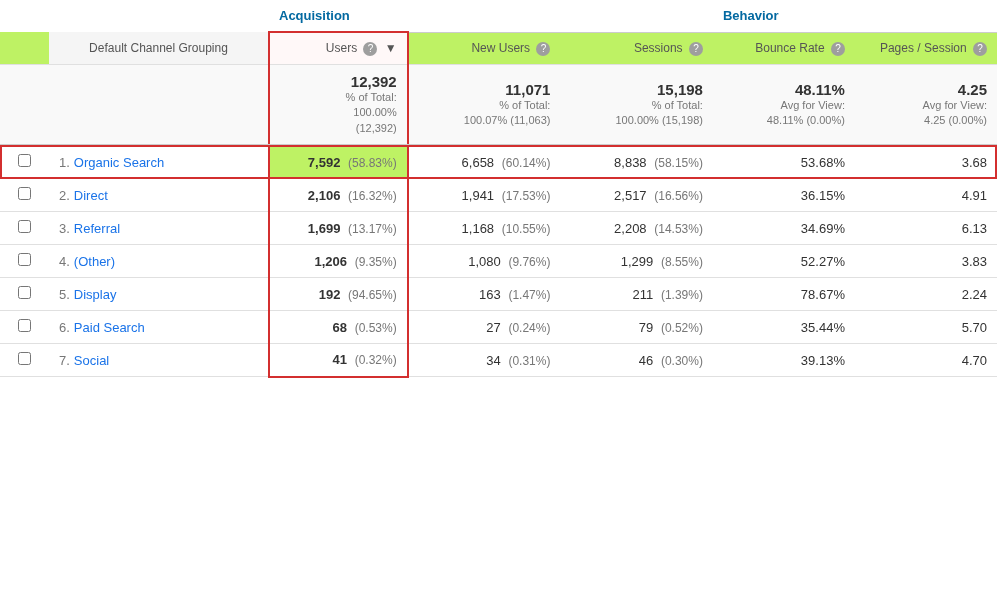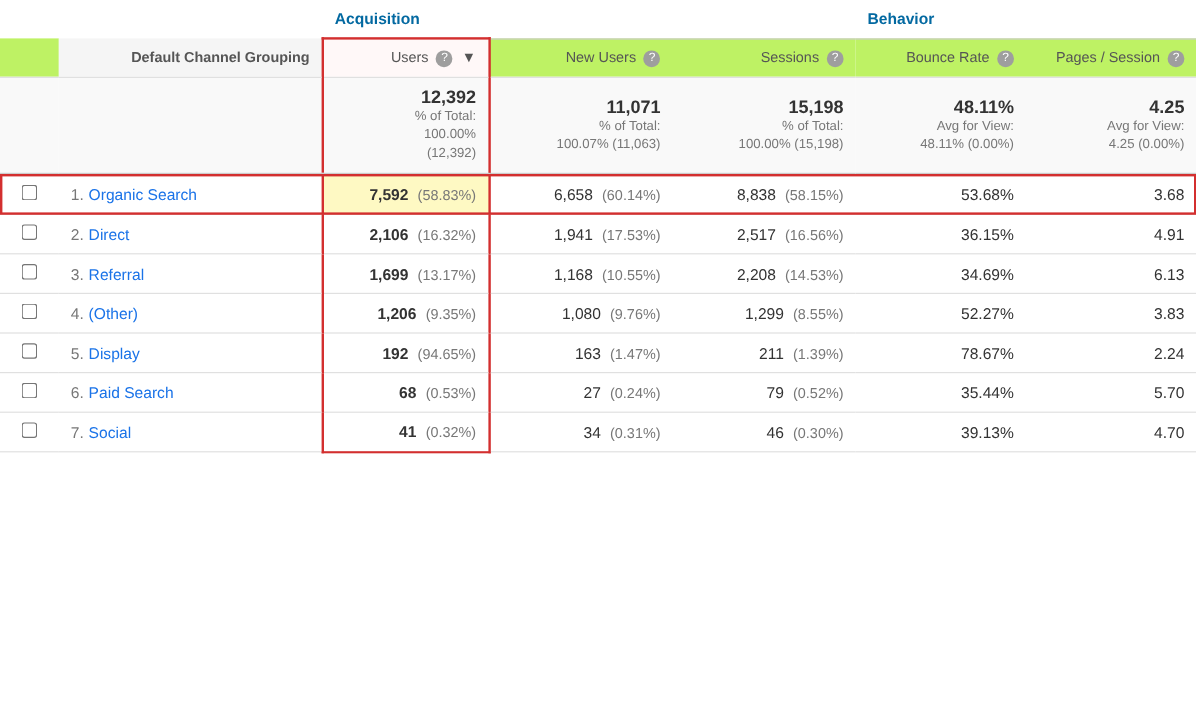--- a/index.html
+++ b/index.html
@@ -122,21 +122,21 @@
         <th colspan="3" style="text-align:left; padding-left:10px; border-bottom: 1px solid #ccc;">
           <span>Acquisition</span>
         </th>
         <th colspan="2" style="text-align:left; padding-left:10px; border-bottom: 1px solid #ccc;">
           <span>Behavior</span>
         </th>
       </tr>
 
       <tr>
         <th></th>
-        <th style="text-align:right; background:#f5f5f5;font-weight:bold;">
+        <th style="text-align:center; background:#f5f5f5;">
           <span>Default Channel Grouping</span>
         </th>
 
         <th style="border: 2px solid #d32f2f; border-bottom: 1px solid #e0e0e0; background:#fff8f8;">
           <span>Users</span>
           <span class="help-icon">?</span>
           <span class="sort-icon">▼</span>
         </th>
         <th>
           <span>New Users</span>
@@ -178,21 +178,21 @@
         <td>
           <span class="total-main">4.25</span>
           <span class="total-sub">Avg for View:<br>4.25 (0.00%)</span>
         </td>
       </tr>
     </thead>
     <tbody id="data-rows">
     <tr class="data-row" style="outline: rgb(211, 47, 47) solid 2px; outline-offset: -2px;">
           <td style="text-align: center;"><input type="checkbox" style=""></td>
           <td style="text-align: left;"><span class="row-num">1.</span><a class="channel-link">Organic Search</a></td>
-          <td style="border-left: 2px solid rgb(211, 47, 47); border-right: 2px solid rgb(211, 47, 47); background: #fef9c3;"><span class="bold-val">7,592</span> <span class="pct">(58.83%)</span></td>
+          <td style="border-left: 2px solid rgb(211, 47, 47); border-right: 2px solid rgb(211, 47, 47); background: #bef264;"><span class="bold-val">7,592</span> <span class="pct">(58.83%)</span></td>
           <td>6,658 <span class="pct">(60.14%)</span></td>
           <td>8,838 <span class="pct">(58.15%)</span></td>
           <td>53.68%</td>
           <td>3.68</td>
         </tr>
         <tr class="data-row">
           <td style="text-align: center;"><input type="checkbox" style=""></td>
           <td style="text-align: left;"><span class="row-num">2.</span><a class="channel-link">Direct</a></td>
           <td style="border-left: 2px solid rgb(211, 47, 47); border-right: 2px solid rgb(211, 47, 47);"><span class="bold-val">2,106</span> <span class="pct">(16.32%)</span></td>
           <td>1,941 <span class="pct">(17.53%)</span></td>

